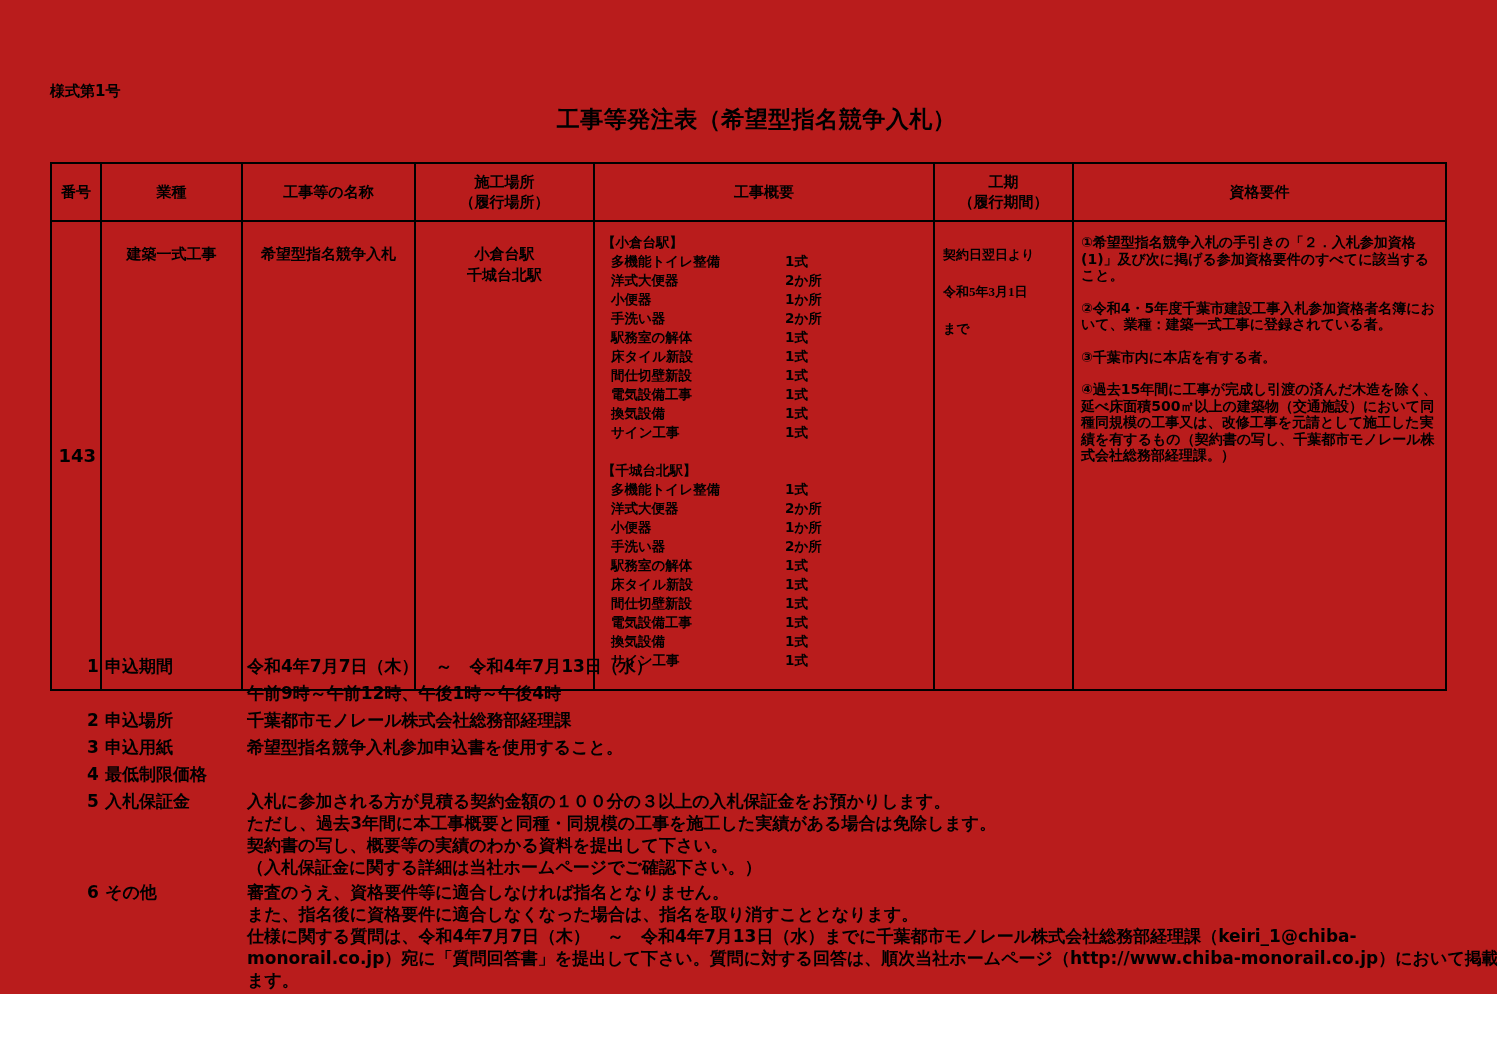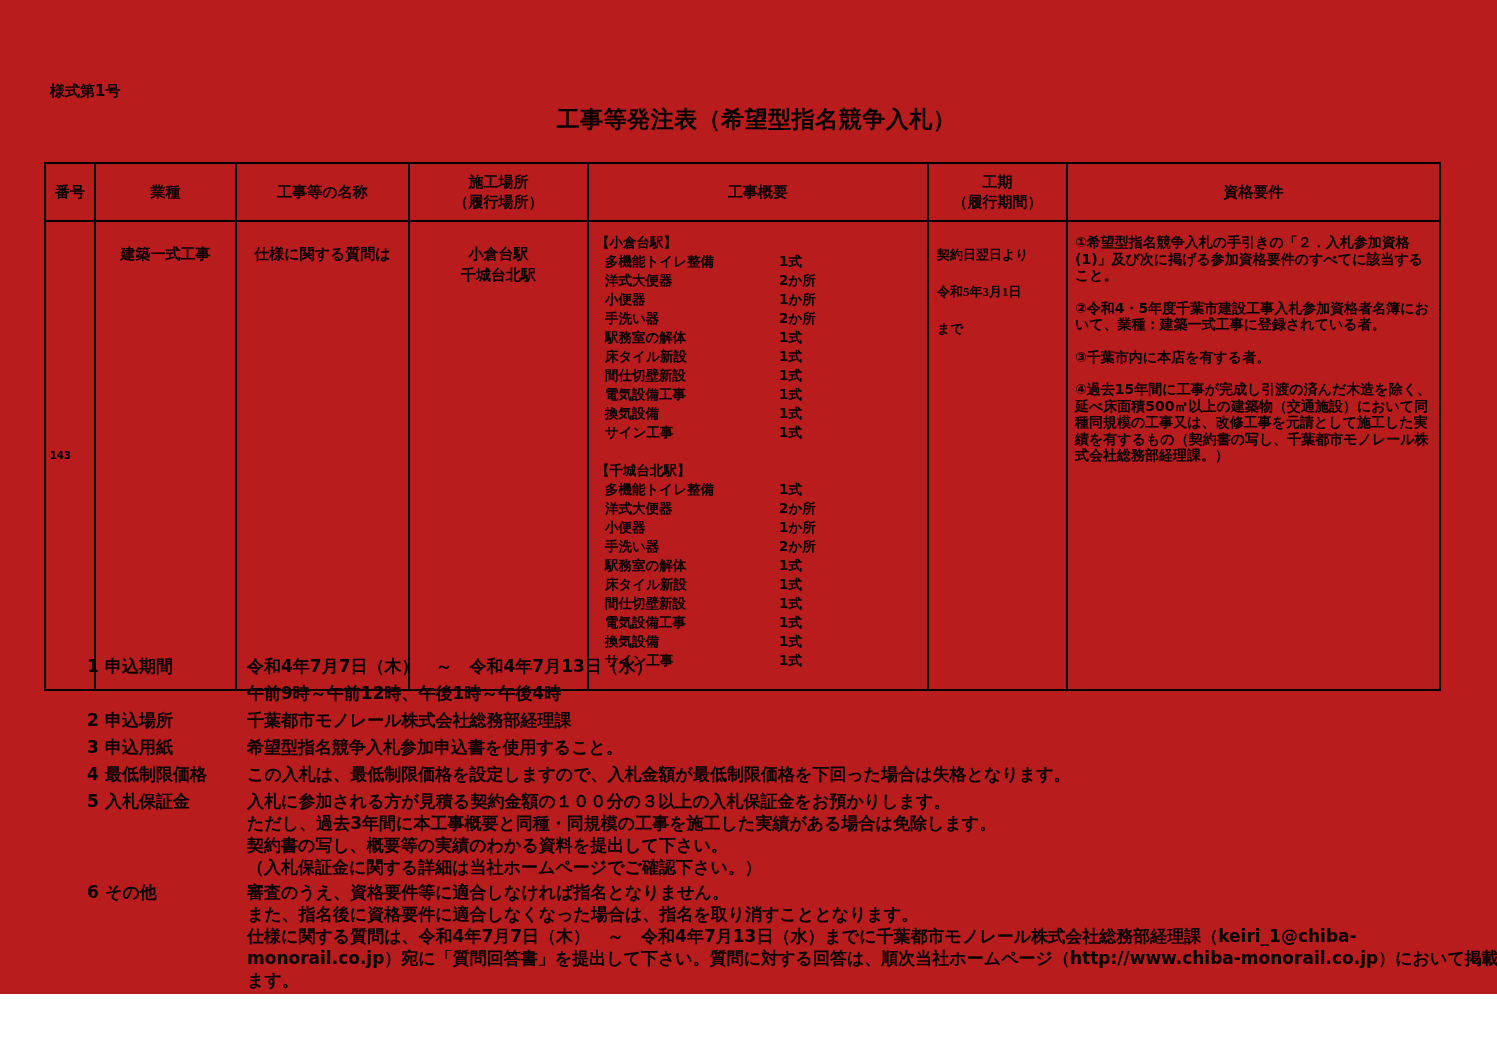--- a/index.html
+++ b/index.html
@@ -7,31 +7,31 @@
     width:1497px;height:1058px;background:#ffffff;color:#000000;
     font-family:"DejaVu Sans","Liberation Sans",sans-serif;
     font-weight:700;
   }
   .page{position:relative;width:1497px;height:994px;background:#b91c1c;overflow:hidden;}
 
   .form-no{position:absolute;left:50px;top:82px;font-size:15px;}
   .title{position:absolute;left:8px;width:100%;top:104px;text-align:center;font-size:23px;margin:0;letter-spacing:0.5px;}
 
   table.order-table{
-    position:absolute;left:44px;top:162px;width:1395px;
+    position:absolute;left:50px;top:162px;width:1395px;
     border-collapse:collapse;table-layout:fixed;
   }
   .order-table th,.order-table td{border:2px solid #000;overflow:hidden;}
   .order-table th{
     font-size:15px;font-weight:700;text-align:center;vertical-align:middle;
     height:56px;line-height:20px;padding:0;
   }
   .order-table td{vertical-align:top;height:412px;padding:4px;}
 
-  td.c-num{vertical-align:middle;text-align:left;font-size:10px;margin-top:19px;}
+  td.c-num{vertical-align:middle;text-align:right;font-size:18px;margin-top:19px;}
   td.c-top{text-align:center;padding-top:22px;font-size:15px;line-height:21px;}
 
   td.c-summary{font-size:13.5px;line-height:19px;padding:11px 4px 0 7px;}
   .sum-section{margin:0 0 19px 0;}
   .sum-item{display:flex;padding-left:9px;}
   .sum-name{width:174px;flex:none;}
   .sum-qty{flex:none;}
 
   td.c-period{font-size:13px;line-height:18px;padding:24px 4px 0 8px;font-family:Liberation Serif, serif;}
   .period-line{margin:0 0 19px 0;}
@@ -94,21 +94,21 @@
         <th>
           <div>資格要件</div>
           <div></div>
         </th>
       </tr>
     </thead>
     <tbody>
       <tr>
         <td class="c-num">143</td>
         <td class="c-top">建築一式工事</td>
-        <td class="c-top">仕様に関する質問は</td>
+        <td class="c-top">希望型指名競争入札</td>
         <td class="c-top">
           <div>
   <div class="loc-line">小倉台駅</div>
 
   <div class="loc-line">千城台北駅</div>
 </div>
         </td>
         <td class="c-summary">
           <div>
   <div class="sum-section">
@@ -267,21 +267,20 @@
 
   <div class="note-row">
     <span class="note-num">3</span>
     <span class="note-label">申込用紙</span>
     <span class="note-text">希望型指名競争入札参加申込書を使用すること。</span>
   </div>
 
   <div class="note-row">
     <span class="note-num">4</span>
     <span class="note-label">最低制限価格</span>
-    <span class="note-text">この入札は、最低制限価格を設定しますので、入札金額が最低制限価格を下回った場合は失格となります。</span>
   </div>
 
   <div class="note-row">
     <span class="note-num">5</span>
     <span class="note-label">入札保証金</span>
     <span class="note-text">入札に参加される方が見積る契約金額の１００分の３以上の入札保証金をお預かりします。</span>
   </div>
 
   <div class="note-row">
     <span class="note-num"></span>

